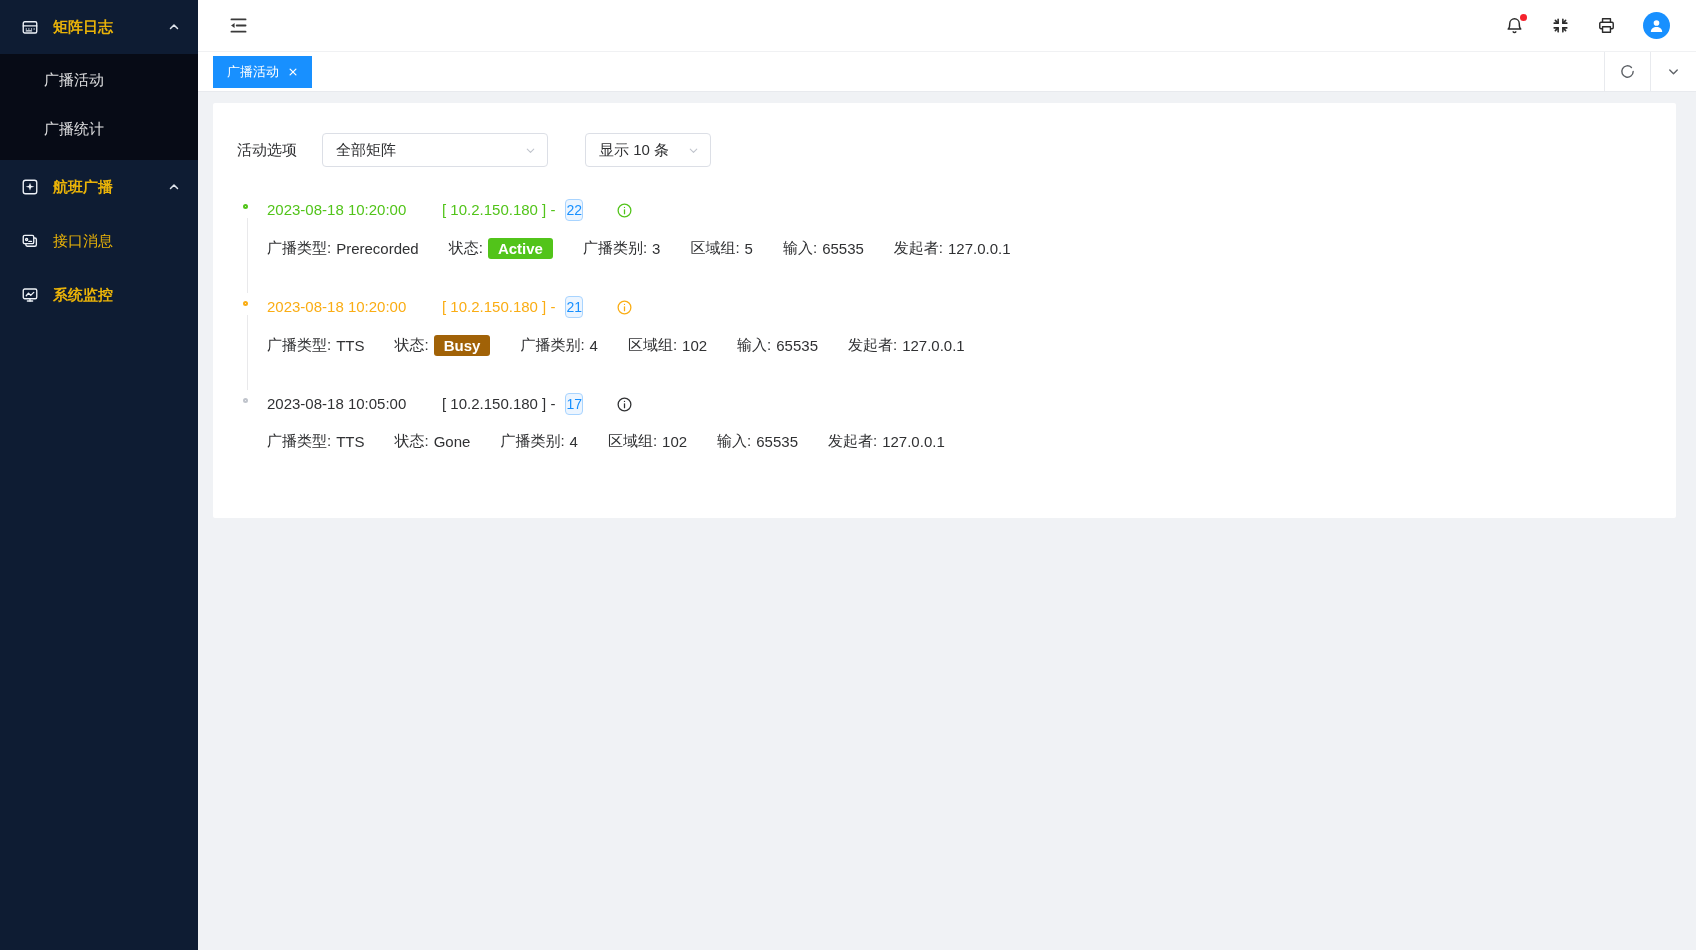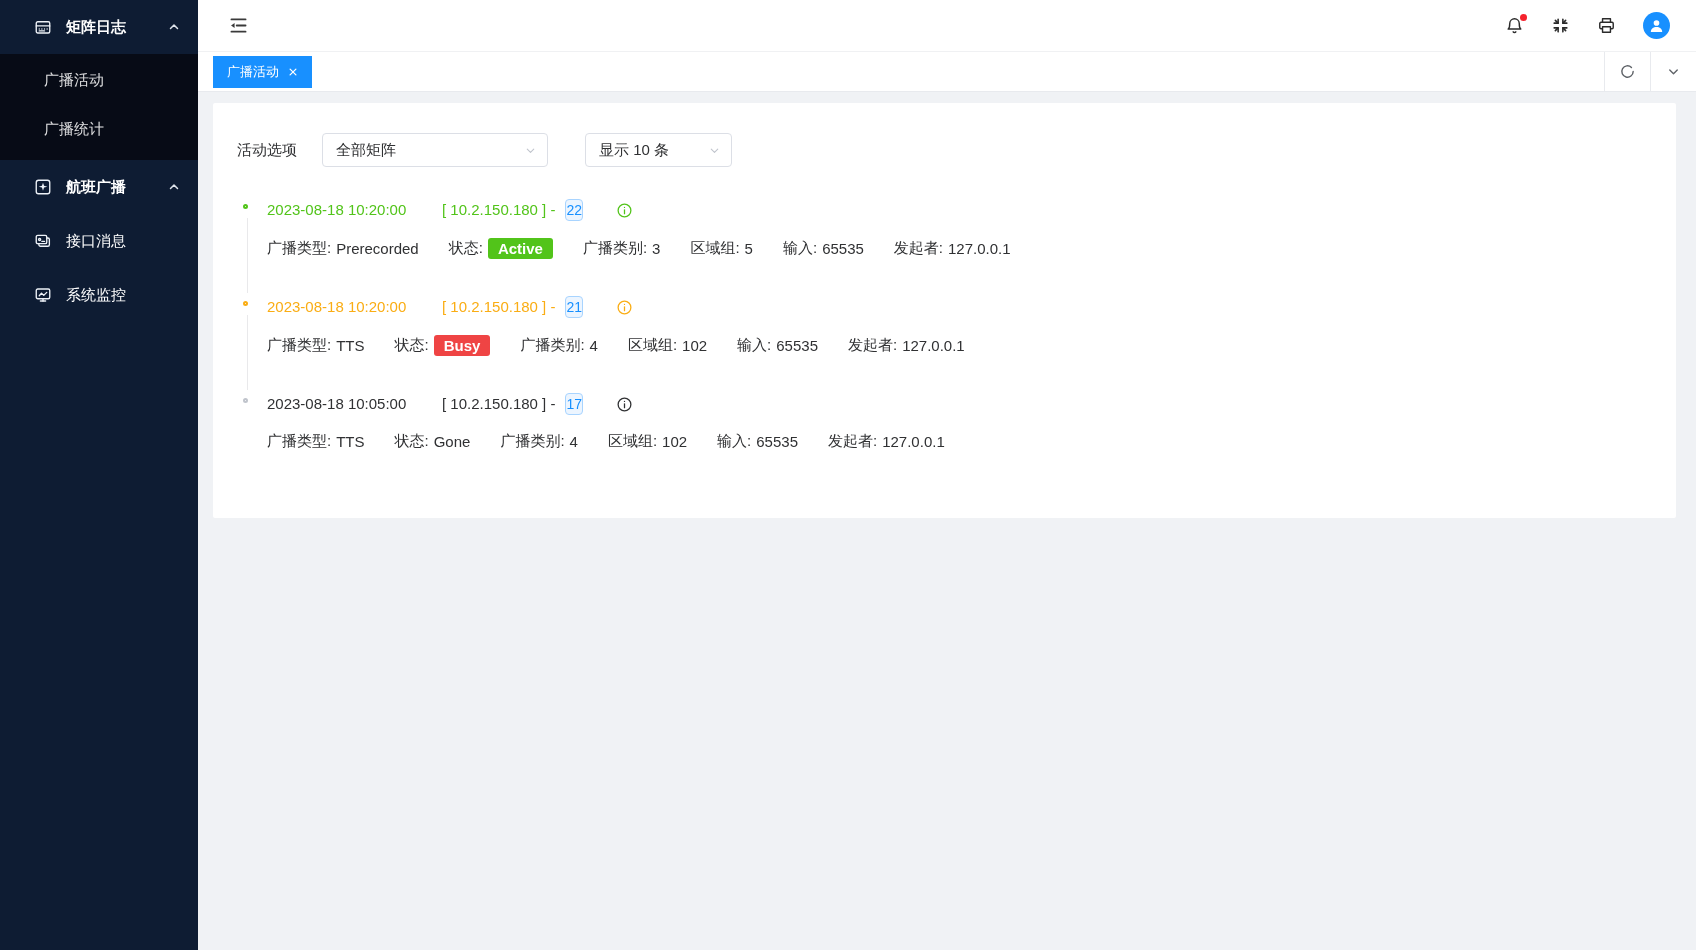--- a/index.html
+++ b/index.html
@@ -1,21 +1,21 @@
 <!DOCTYPE html>
 <html><head>
 <meta charset="utf-8">
 <style>
   * { margin:0; padding:0; box-sizing:border-box; }
   html,body { width:1696px; height:950px; overflow:hidden; }
   body { display:flex; font-family:"Liberation Sans","DejaVu Sans",sans-serif; background:#f0f2f5; color:#303133; }
 
   
   .sidebar { width:198px; min-width:198px; height:100%; background:#0e1c33; user-select:none; }
-  .menu-top { height:54px; display:flex; align-items:center; padding:0 18px 0 34px; color:#ffffff; font-size:15px; font-weight:700; cursor:pointer; }
+  .menu-top { height:54px; display:flex; align-items:center; padding:0 18px 0 21px; color:#eab308; font-size:15px; font-weight:700; cursor:pointer; }
   .menu-top .mi { display:flex; margin-right:14px; color:#eef2f8; }
   .menu-top .chev { margin-left:auto; display:flex; color:#dfe4ec; }
   .submenu { background:#070b16; padding:2px 0 6px 0; }
   .submenu-item { height:49px; display:flex; align-items:center; padding-left:44px; font-size:15px; color:rgba(255,255,255,.86); cursor:pointer; }
 
   
   .main { flex:1; display:flex; flex-direction:column; height:100%; }
   .topbar { height:52px; background:#fff; display:flex; align-items:center; padding:0 26px 0 30px; border-bottom:1px solid #f0f1f3; }
   .collapse-btn { display:flex; color:#3a3a3a; cursor:pointer; }
   .topbar-right { margin-left:auto; display:flex; align-items:center; gap:27px; }
@@ -31,39 +31,39 @@
   .tab-control { width:46px; height:100%; display:flex; align-items:center; justify-content:center; border-left:1px solid #e8eaee; color:#5f6368; cursor:pointer; }
 
   
   .content { flex:1; background:#f0f2f5; padding:11px 20px 20px 15px; overflow:auto; }
   .card { background:#fff; border-radius:2px; min-height:389px; padding:24px 24px 30px 24px; }
 
   .filter-row { display:flex; align-items:center; margin:6px 0 32px 0;gap:11px; }
   .filter-label { font-size:15px; color:#303133; margin-right:14px; }
   .select-box { height:34px; border:1px solid #dcdfe6; border-radius:4px; display:flex; align-items:center; justify-content:space-between; padding:0 10px 0 13px; font-size:15px; color:#303133; cursor:pointer; background:#fff; }
   .select-matrix { width:226px; margin-right:26px; }
-  .select-size { width:147px; }
+  .select-size { width:126px; }
   .select-box .sel-chev { display:flex; color:#c0c4cc; }
 
   
   .timeline { margin-left:6px; }
   .entry { position:relative; padding-left:24px; }
   .entry.has-tail::after { content:""; position:absolute; left:4px; top:19px; bottom:3px; width:1px; background:#e9e9eb; }
   .dot { position:absolute; left:0; top:5px; width:5px; height:5px; border-radius:50%; border:2px solid; background:#fff; z-index:1; }
   .e-head { display:flex; align-items:center; font-size:15px; line-height:20px; }
   .t-time { min-width:155px; }
   .t-ip { margin-left:20px; }
   .t-badge { margin-left:10px; font-size:14px; color:#1890ff; background:#ecf5ff; border:1px solid #a8d4ff; border-radius:4px; padding:1px 0; line-height:18px; }
   .t-info { margin-left:33px; display:flex; cursor:pointer; }
   .e-details { display:flex; align-items:center; flex-wrap:wrap; margin:17px 0 0 0; font-size:15px; color:#303133; padding-bottom:37px; }
   .field { display:flex; align-items:center; margin-right:30px; }
   .field .f-label { margin-right:5px; }
   .status-pill { color:#fff; font-size:15px; font-weight:700; border-radius:3px; padding:3px 10px; line-height:15px; }
   .status-pill.green { background:#52c41a; }
-  .status-pill.orange { background:#ef4444; }
+  .status-pill.orange { background:#a16207; }
 
   .c-green { color:#52c41a; } .c-green .dot { border-color:#52c41a; }
   .c-orange { color:#faad14; } .c-orange .dot { border-color:#faad14; }
   .c-gray { color:#303133; } .c-gray .dot { border-color:#c0c4cc; }
   .c-gray .t-info { color:#303133; }
 
   svg { display:block; }
 </style>
 </head>
 <body>
@@ -118,21 +118,21 @@
       <svg width="18" height="18" viewBox="0 0 24 24" fill="none" stroke="currentColor" stroke-width="1.8" stroke-linecap="round" stroke-linejoin="round">
         <rect x="6.5" y="8" width="14" height="11" rx="2"></rect>
         <rect x="3" y="4.5" width="14" height="11" rx="2" fill="#0e1c33"></rect>
         <circle cx="7.5" cy="10" r="1.4"></circle>
         <line x1="10.5" y1="12.5" x2="14" y2="12.5"></line>
       </svg>
     </span>
     <span>接口消息</span>
   </div>
 
-  <div class="menu-top" style="font-weight:400;">
+  <div class="menu-top" style="font-weight:700;">
     <span class="mi">
       <svg width="18" height="18" viewBox="0 0 24 24" fill="none" stroke="currentColor" stroke-width="1.8" stroke-linecap="round" stroke-linejoin="round">
         <rect x="3" y="4" width="18" height="13" rx="2"></rect>
         <polyline points="7 13 10 9.5 13 12.5 17 8.5"></polyline>
         <line x1="12" y1="17" x2="12" y2="20"></line>
         <line x1="8.5" y1="20" x2="15.5" y2="20"></line>
       </svg>
     </span>
     <span>系统监控</span>
   </div>

